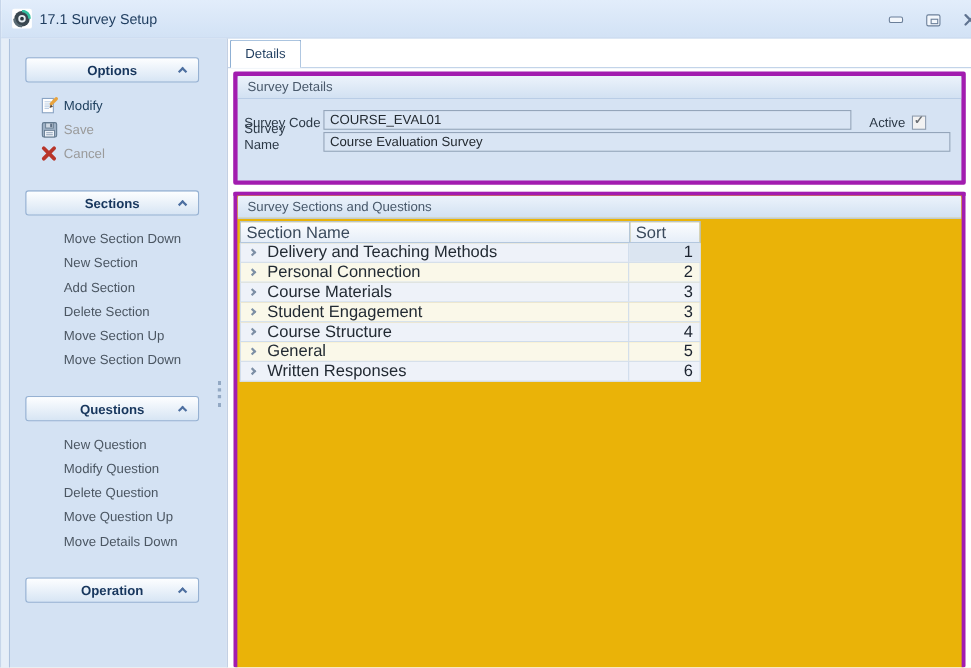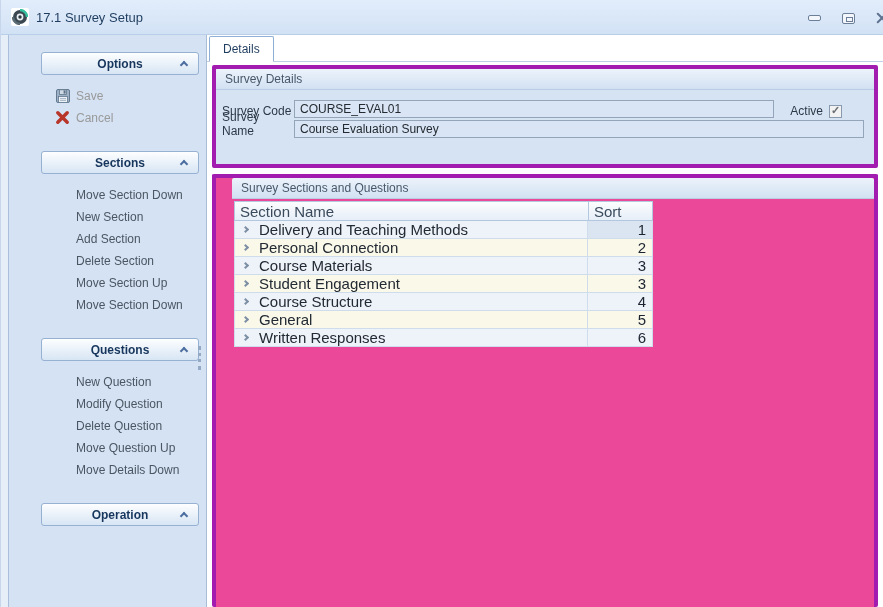--- a/index.html
+++ b/index.html
@@ -26,21 +26,21 @@
   .glyph-max{ width:13px; height:11px; border:1px solid #6b7f99; border-radius:2px; background:#f3f7fc; position:relative;}
   .glyph-max::after{ content:""; position:absolute; left:3px; top:3px; width:5px; height:3px; border:1px solid #6b7f99;}
   .glyph-close{ position:relative; width:12px; height:12px;}
   .glyph-close::before,.glyph-close::after{
     content:""; position:absolute; left:5px; top:-1px; width:2px; height:14px; background:#5f7390; border-radius:1px;}
   .glyph-close::before{ transform:rotate(45deg);} .glyph-close::after{ transform:rotate(-45deg);}
   
   .wbody{ display:flex; height:572px; }
   .sidebar{ position:relative; width:205px; flex:none; background:#d4e2f3;
     border-left:7px solid #e6eef8; box-shadow:inset 1px 0 0 #aabfdb; padding-top:17px;}
-  .panel{ margin-bottom:22px;margin-left:18px; }
+  .panel{ margin-bottom:22px; }
   .panel-header{
     width:158px; height:23px; margin-left:15px;
     background:linear-gradient(#fdfeff,#d7e5f4);
     border:1px solid #96b1d2; border-radius:3px;
     display:flex; align-items:center; justify-content:center; position:relative; cursor:pointer;
   }
   .panel-title{ font-weight:bold; color:#17365d; font-size:12px; }
   .chev-up{ position:absolute; right:11px; top:9px; width:6px; height:6px;
     border-top:2px solid #4d6fa0; border-right:2px solid #4d6fa0; transform:rotate(-45deg);}
   .panel-items{ padding-top:10px; }
@@ -69,21 +69,21 @@
   .field-label{ width:72px; flex:none; color:#2c3947; }
   .textbox{ height:18px; line-height:16px; border:1px solid #94a5ba; background:#d9e5f4;
     padding:0 5px; color:#232a31; overflow:hidden; white-space:nowrap;}
   .tb-code{ flex:1; }
   .tb-name{ flex:1; margin-right:2px; }
   .active-wrap{ flex:none; display:flex; align-items:center; margin-left:16px; padding-right:24px;}
   .active-label{ color:#2c3947; margin-right:6px; }
   .checkbox{ width:13px; height:13px; border:1px solid #8a9aae; background:#f2f2f2;
     display:inline-flex; align-items:center; justify-content:center; cursor:default;}
   .checkbox .check{ color:#6b6f74; font-size:11px; font-weight:bold; line-height:11px; margin-top:-1px;}
-  .g-sections{ background:#ec4899; flex:1; border-bottom:none;padding-left:16px; }
+  .g-sections{ background:#eab308; flex:1; border-bottom:none; }
   .g-sections .group-body{ padding:2px; }
   
   .grid{ width:419px; font-size:15px; }
   .grid-head{ display:flex; }
   .th{ height:20px; line-height:19px; padding:0 5px; color:#3a4a5c;
     background:linear-gradient(#fcfdfe,#e6eef8); border:1px solid #b3c7de;}
   .th-name{ width:355px; } .th-sort{ width:65px; margin-left:-1px;}
   .trow{ display:flex; border:1px solid #cfdcec; border-top:none; background:#eef2f9; cursor:default;}
   .trow:nth-child(even){ background:#faf8e9; }
   .td-name{ width:353px; display:flex; align-items:center; height:17px; border-right:1px solid #cfdcec;
@@ -128,20 +128,31 @@
 
       <div class="panel">
         <div class="panel-header">
           <span class="panel-title">Options</span>
           <span class="chev-up"></span>
         </div>
         <div class="panel-items">
           <div class="panel-item">
             <span class="icon">
               <svg width="16" height="16" viewBox="0 0 16 16">
+                <rect x="1.5" y="1.5" width="10" height="13" fill="#fefefe" stroke="#8aa4c4"></rect>
+                <path d="M3.5 4.5h6M3.5 6.5h6M3.5 8.5h6M3.5 10.5h4" stroke="#b9cde4" stroke-width="1"></path>
+                <path d="M14.2 1.8 L9.6 6.4" stroke="#e8a33d" stroke-width="3" stroke-linecap="round"></path>
+                <path d="M9.2 7 L8 10.2 L11.2 9 Z" fill="#5a4632"></path>
+              </svg>
+            </span>
+            <span class="lbl-enabled">Modify</span>
+          </div>
+          <div class="panel-item">
+            <span class="icon">
+              <svg width="16" height="16" viewBox="0 0 16 16">
                 <rect x="1.5" y="1.5" width="13" height="13" rx="1.5" fill="#9db0c5" stroke="#62798f"></rect>
                 <rect x="4.5" y="1.8" width="7" height="4.6" fill="#cfd9e4" stroke="#62798f" stroke-width="0.8"></rect>
                 <rect x="8.6" y="2.4" width="2" height="3.2" fill="#5d7086"></rect>
                 <rect x="3.5" y="8.5" width="9" height="6" fill="#eef2f7" stroke="#62798f" stroke-width="0.8"></rect>
                 <path d="M5 10.6h6M5 12.4h6" stroke="#a4b4c6" stroke-width="1"></path>
               </svg>
             </span>
             <span class="lbl-disabled">Save</span>
           </div>
           <div class="panel-item">

